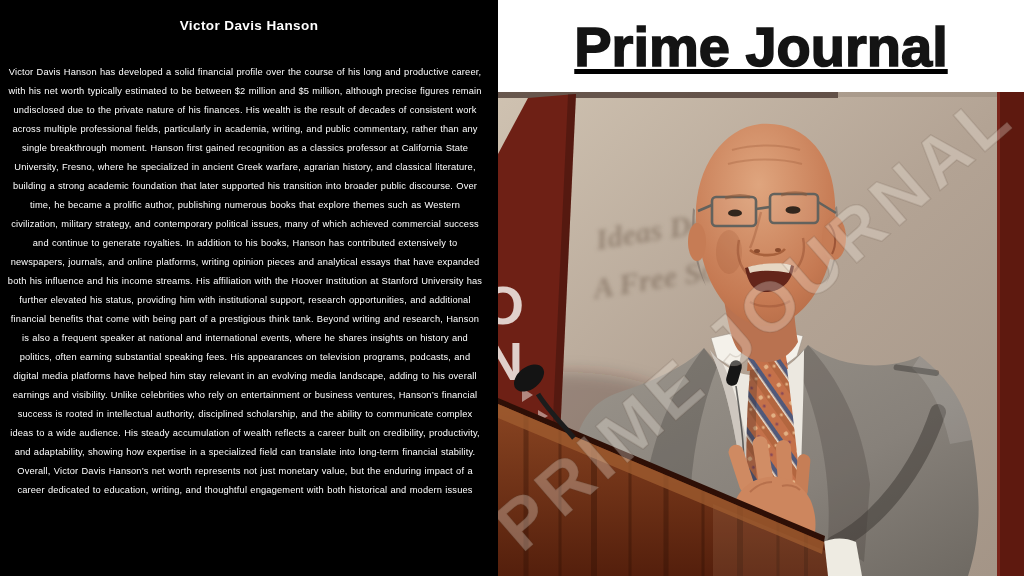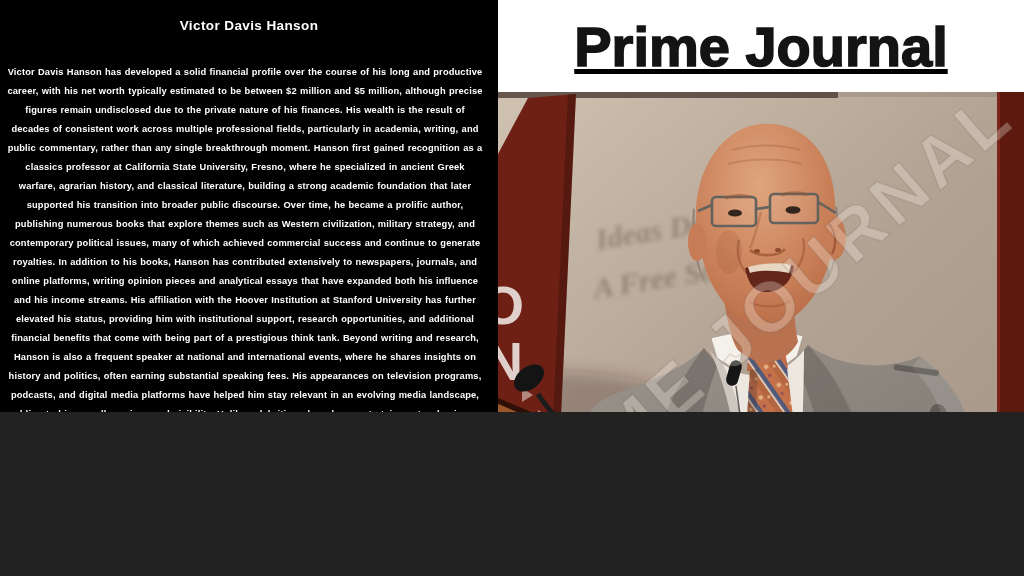--- a/index.html
+++ b/index.html
@@ -1,29 +1,29 @@
 <!DOCTYPE html>
 <html><head>
 <meta charset="utf-8">
 <style>
   html,body{margin:0;padding:0;background:#222;}
   .page{
-    width:1024px;height:412px;display:flex;flex-direction:row;overflow:hidden;
+    width:1024px;height:576px;display:flex;flex-direction:row;overflow:hidden;
     font-family:"Liberation Sans",sans-serif;position:relative;background:#fff;
   }
   
   .article-panel{
     width:498px;height:576px;background:#000;color:#fff;box-sizing:border-box;
     padding:10px 6px 0 6px;text-align:center;overflow:hidden;flex:none;
   }
   .article-title{
     font-size:13.5px;font-weight:700;letter-spacing:.4px;margin:8px 0 0 0;
   }
   .article-body{
-    font-size:9.3px;font-weight:700;line-height:19px;letter-spacing:.15px;
+    font-size:9.3px;font-weight:400;line-height:19px;letter-spacing:.15px;
     margin:30px 8px 0 0;word-spacing:.5px;
   }
   
   .right-side{width:526px;height:576px;flex:none;display:flex;flex-direction:column;background:#fff;text-decoration:underline;}
   .masthead{
     height:92px;flex:none;display:flex;align-items:center;justify-content:center;background:#ffffff;
   }
   .masthead-title{
     font-size:56px;font-weight:900;color:#141414;margin:0;letter-spacing:0;
     -webkit-text-stroke:1.6px #141414;

